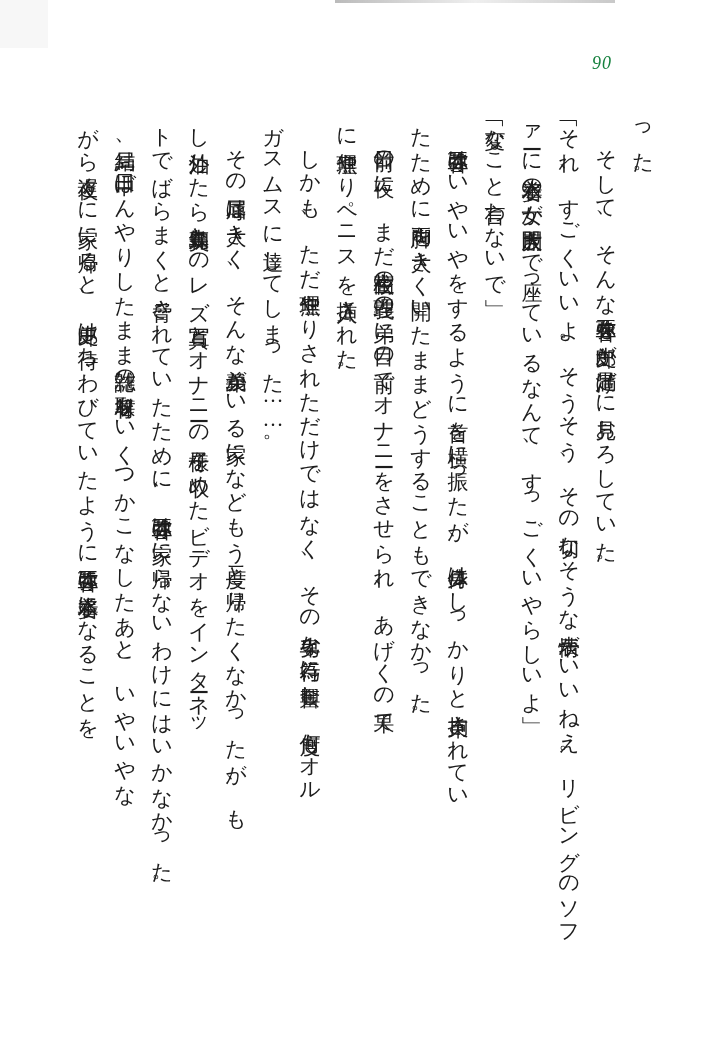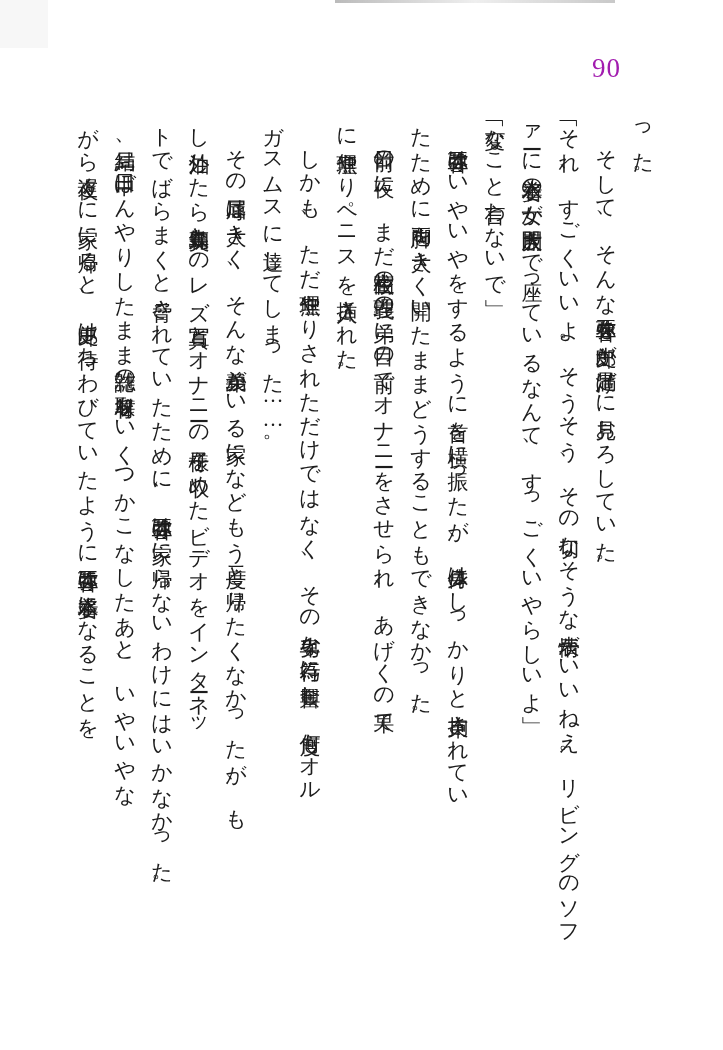--- a/index.html
+++ b/index.html
@@ -31,22 +31,23 @@
     top: 0;
     left: 0;
     width: 48px;
     height: 48px;
     background: rgba(0,0,0,0.03);
   }
   .page-number {
     position: absolute;
     top: 53px;
     left: 592px;
-    font-size: 27px;
-    color: #a21caf;
+    font-size: 18px;
+    font-style: italic;
+    color: #15803d;
     letter-spacing: 1px;
   }
   .text-block {
     position: absolute;
     top: 113px;
     right: 62px;
     writing-mode: vertical-rl;
     -webkit-writing-mode: vertical-rl;
     text-orientation: upright;
     font-size: 21px;

